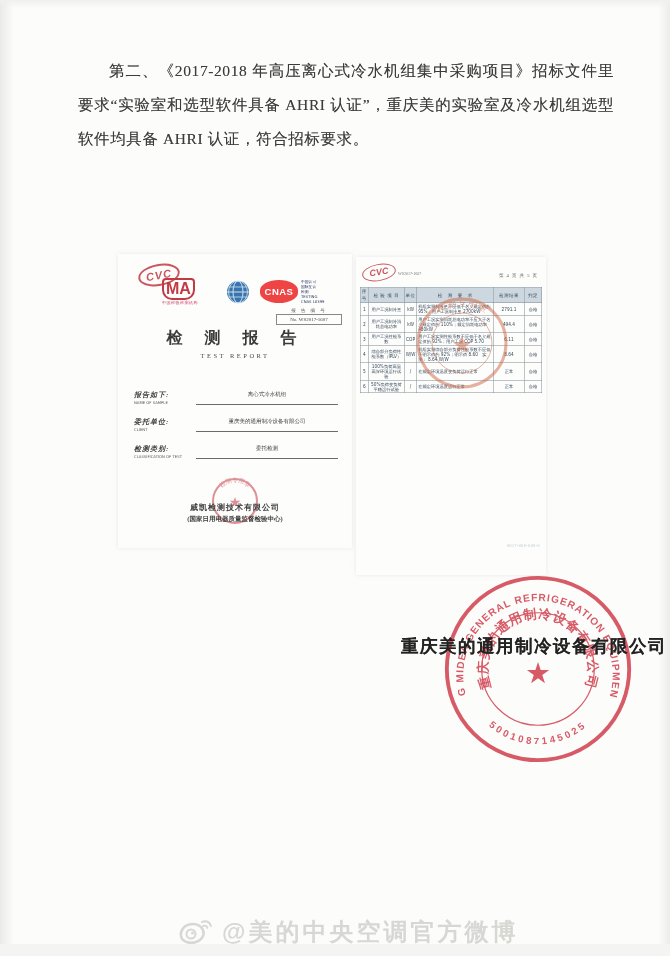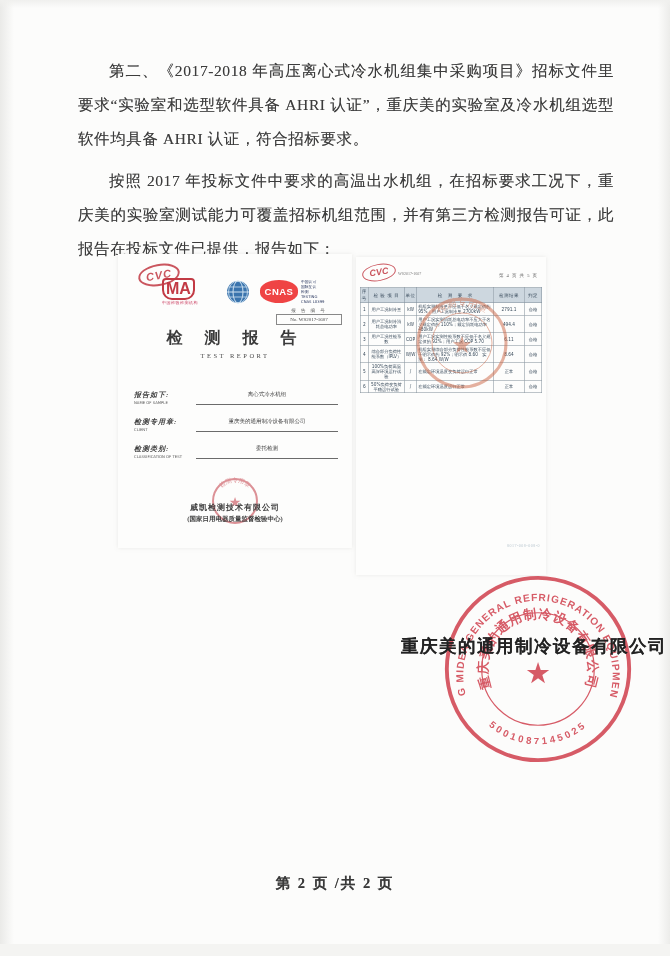--- a/index.html
+++ b/index.html
@@ -99,21 +99,20 @@
 </head>
 <body>
 
 <div id="page">
 
   <div class="edge edge-l"></div>
   <div class="edge edge-r"></div>
   <div class="edge edge-t"></div>
 
   <p class="para para-1">第二、《2017-2018 年高压离心式冷水机组集中采购项目》招标文件里要求“实验室和选型软件具备 AHRI 认证”，重庆美的实验室及冷水机组选型软件均具备 AHRI 认证，符合招标要求。</p>
-  <p class="para para-2">按照 2017 年投标文件中要求的高温出水机组，在招标要求工况下，重庆美的实验室测试能力可覆盖招标机组范围，并有第三方检测报告可证，此报告在投标文件已提供，报告如下：</p>
 
   <div class="cert cert-left">
     <div class="cvc-oval cvc-1">CVC</div>
     <div class="cma-box">
       <span class="cma-txt">MA</span>
       <div class="cma-cap">中国检验检测机构</div>
     </div>
     <svg class="logo-globe" width="24" height="24" viewBox="0 0 24 24">
       <circle cx="12" cy="12" r="11" fill="#3a74ad"></circle>
       <ellipse cx="12" cy="12" rx="5" ry="11" fill="none" stroke="#cfe2f1" stroke-width="1"></ellipse>
@@ -141,21 +140,21 @@
 
     <div class="fld fld-1">
       <div class="fld-label">
         <div class="fld-zh">报告如下:</div>
         <div class="fld-en">NAME OF SAMPLE</div>
       </div>
       <div class="fld-line">离心式冷水机组</div>
     </div>
     <div class="fld fld-2">
       <div class="fld-label">
-        <div class="fld-zh">检测专用章:</div>
+        <div class="fld-zh">委托单位:</div>
         <div class="fld-en">CLIENT</div>
       </div>
       <div class="fld-line">重庆美的通用制冷设备有限公司</div>
     </div>
     <div class="fld fld-3">
       <div class="fld-label">
         <div class="fld-zh">检测类别:</div>
         <div class="fld-en">CLASSIFICATION OF TEST</div>
       </div>
       <div class="fld-line">委托检测</div>
@@ -273,17 +272,26 @@
       <textPath href="#numArc" startOffset="50%" text-anchor="middle">5001087145025</textPath>
     </text>
     <text font-size="13.5" font-weight="bold" fill="#cf3b49" letter-spacing="1">
       <textPath href="#zhArc" startOffset="50%" text-anchor="middle">重庆美的通用制冷设备有限公司</textPath>
     </text>
     <text x="100" y="114" text-anchor="middle" font-size="30" fill="#cf3b49">★</text>
   </svg>
 
   <div class="sig-company">重庆美的通用制冷设备有限公司</div>
 
-  <div class="footer">第 2 页 /共 2 页</div>
-
+
+  <div class="wm">
+    <svg width="36" height="30" viewBox="0 0 36 30">
+      <path d="M15 8 C 6 8, 2 15, 3 20 C 4 26, 12 28, 18 26 C 24 24, 27 19, 25 14 C 23 10, 19 8, 15 8 Z" fill="none" stroke="#d7d7d4" stroke-width="2.5"></path>
+      <circle cx="13" cy="18" r="4.5" fill="none" stroke="#d7d7d4" stroke-width="2"></circle>
+      <circle cx="14.5" cy="17" r="1.5" fill="#d7d7d4"></circle>
+      <path d="M24 6 C 28 4, 32 6, 33 10" fill="none" stroke="#d7d7d4" stroke-width="2" stroke-linecap="round"></path>
+      <path d="M25 10 C 27 9, 29 10, 29.5 12" fill="none" stroke="#d7d7d4" stroke-width="1.8" stroke-linecap="round"></path>
+    </svg>
+    <span class="wm-text">@美的中央空调官方微博</span>
+  </div>
   <div class="bottom-line"></div>
 
 </div>
 
 </body></html>

